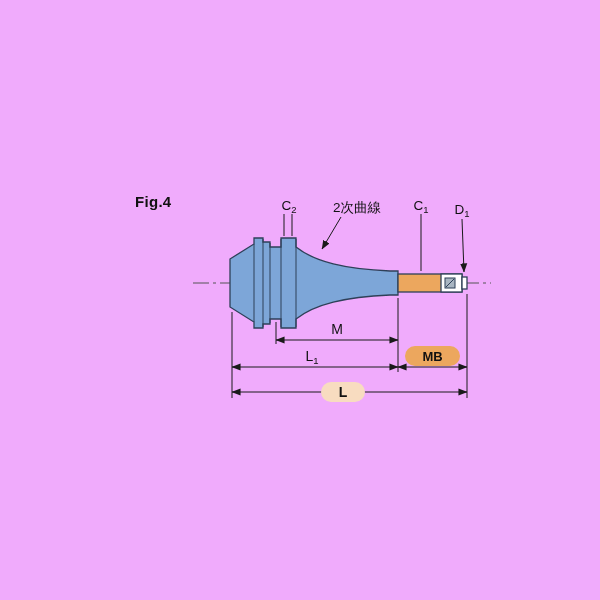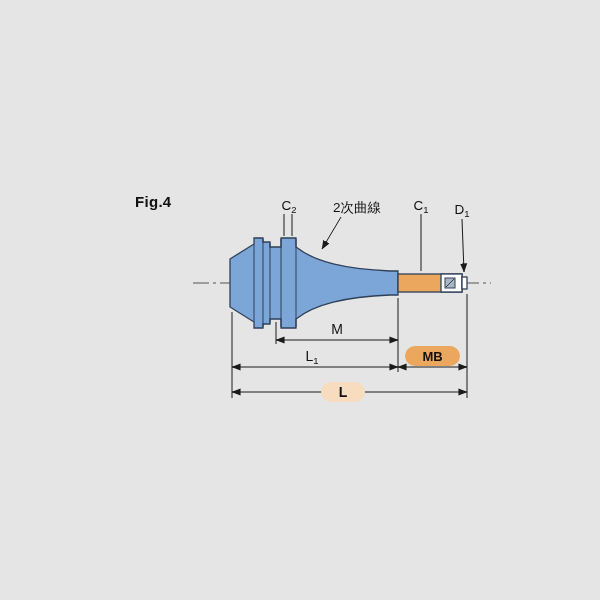--- a/index.html
+++ b/index.html
@@ -1,16 +1,16 @@
 <!DOCTYPE html>
 <html><head>
 <meta charset="utf-8">
 <style>
   html,body{margin:0;padding:0;background:#ffffff;}
-  .stage{width:600px;height:600px;background:#e5e5e5;position:relative;overflow:hidden;
+  .stage{width:600px;height:600px;background:#f0abfc;position:relative;overflow:hidden;
          font-family:"Liberation Sans","DejaVu Sans",sans-serif;text-decoration:underline;}
   svg{display:block;}
   text{fill:#111111;font-family:"Liberation Sans","DejaVu Sans",sans-serif;}
   .figlbl{font-size:15px;font-weight:600;letter-spacing:.3px;}
   .lbl{font-size:13.5px;}
   .sub{font-size:9.5px;}
   .dimlbl{font-size:14px;}
   .badgetext{font-size:13px;font-weight:700;}
   .badgetext-lg{font-size:14px;font-weight:700;}
   .thin{stroke:#1a1a1a;stroke-width:1;fill:none;}

